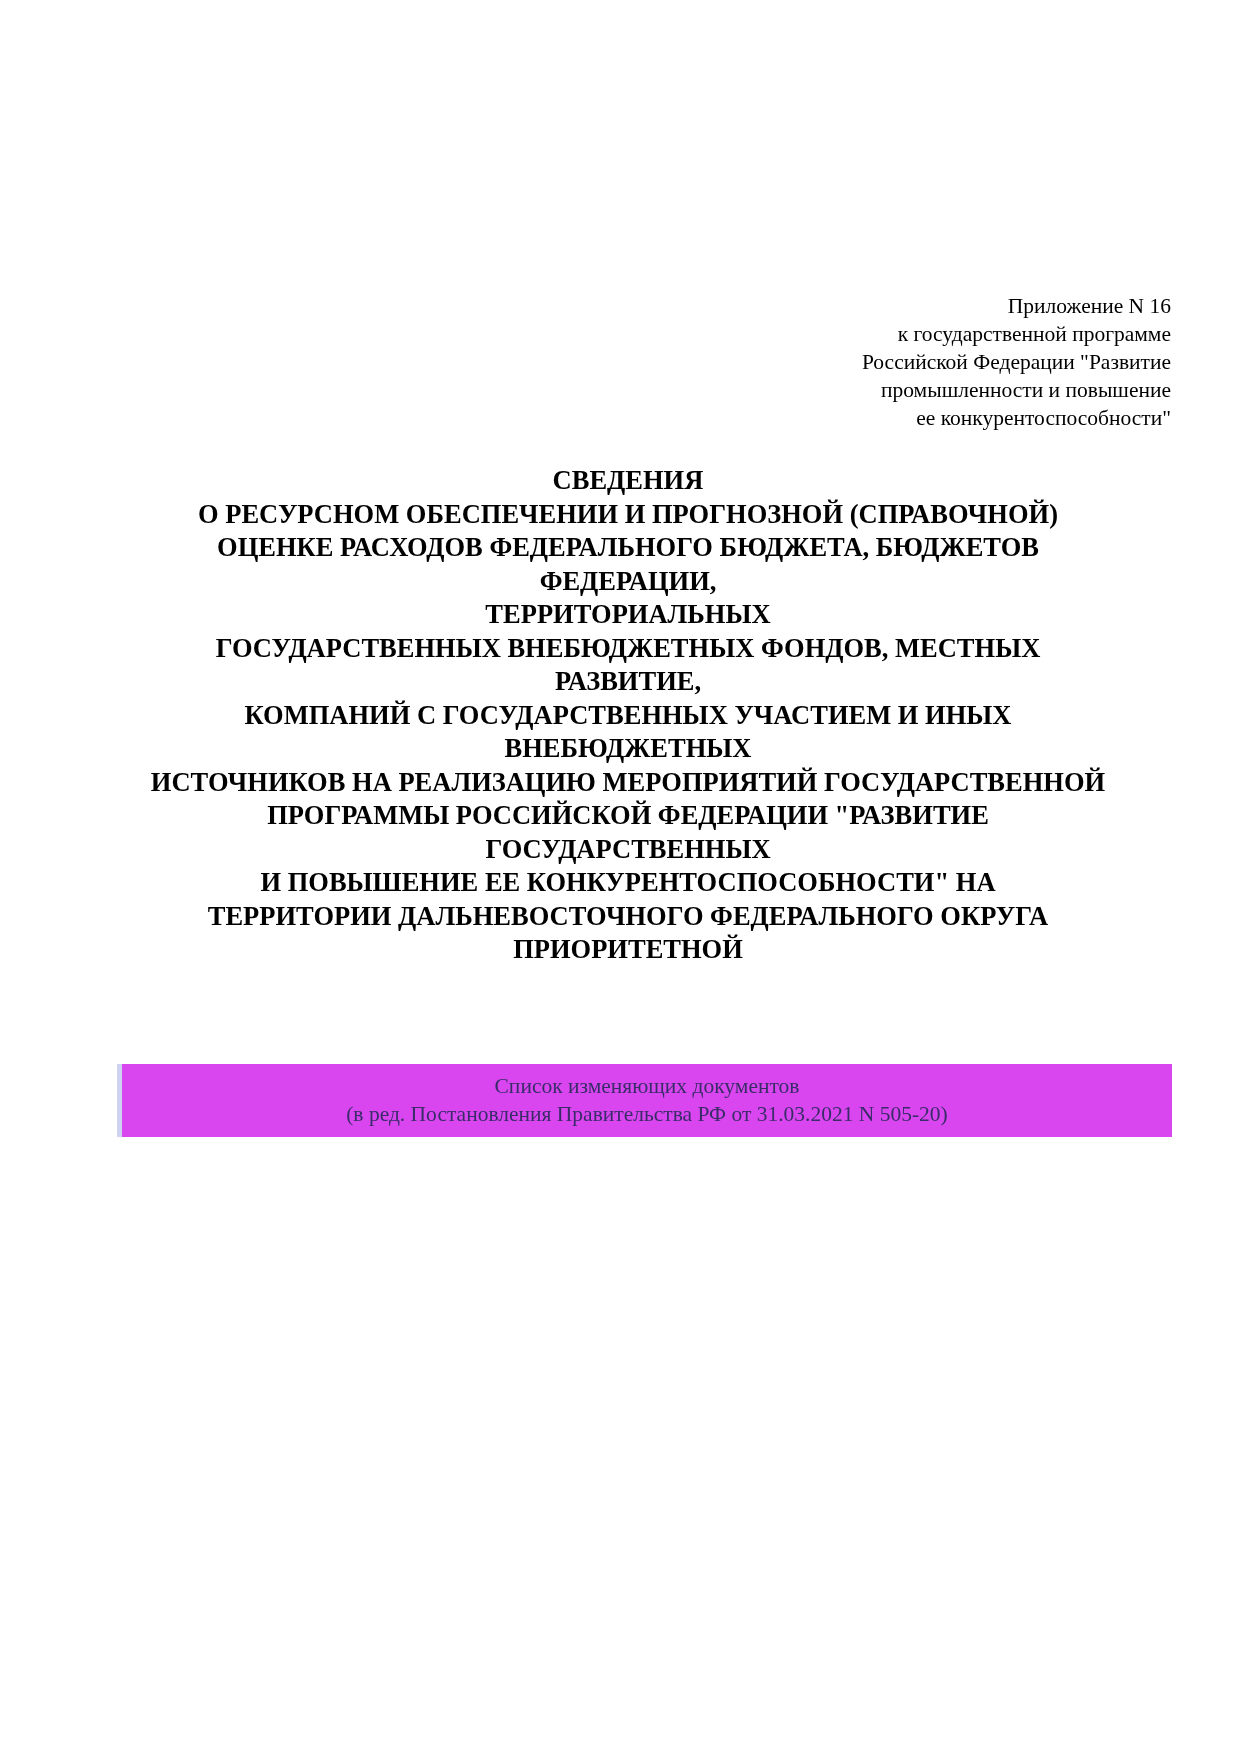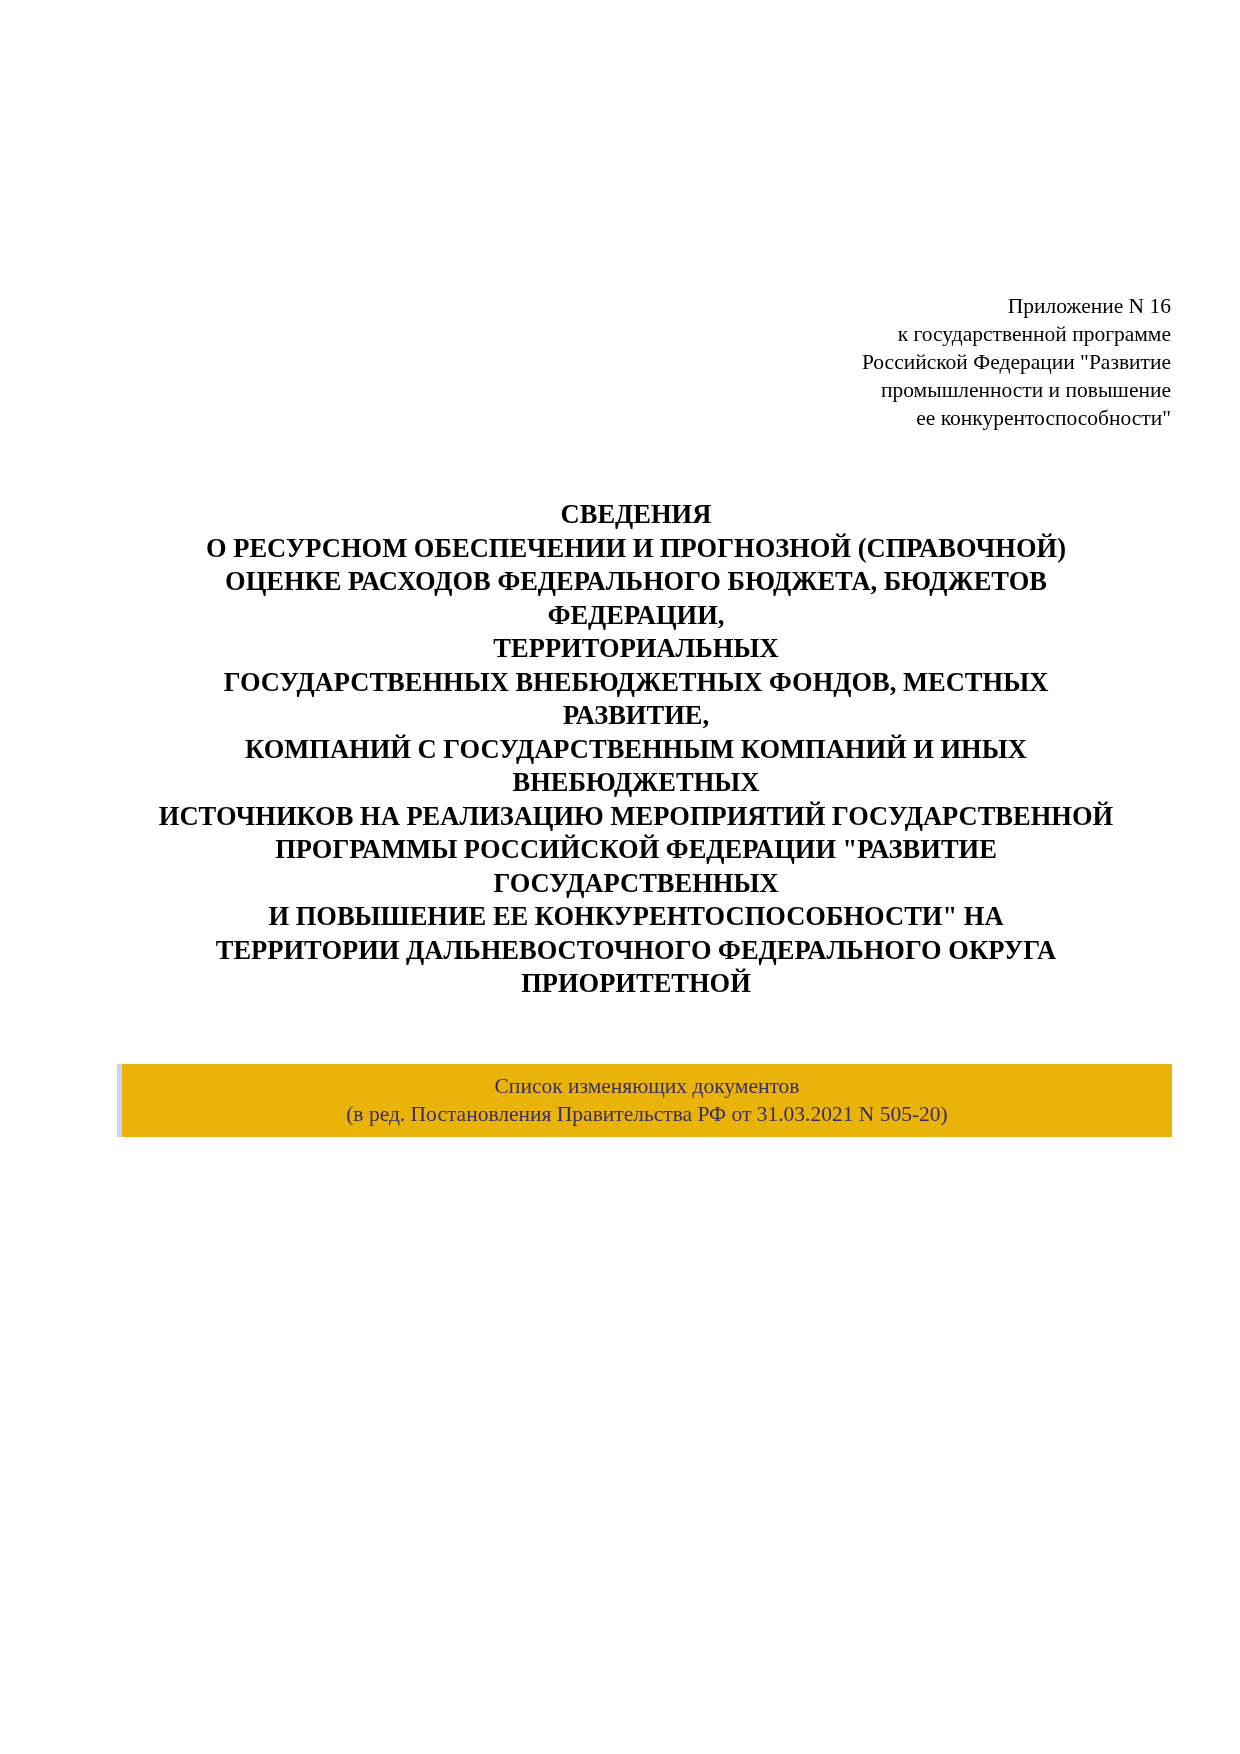--- a/index.html
+++ b/index.html
@@ -19,38 +19,37 @@
       position: absolute;
       right: 69px;
       top: 292px;
       text-align: right;
       font-size: 21.5px;
       line-height: 28px;
     }
     .appendix div { white-space: nowrap; text-align: right; }
     .title {
       position: absolute;
-      left: 106px;
+      left: 98px;
       width: 1060px;
       top: 464px;
       text-align: center;
       font-weight: bold;
       font-size: 26.5px;
       line-height: 33.5px;
       letter-spacing: 0px;
-      margin-top: 34px;
     }
     .title div { white-space: nowrap; }
     .revisions {
       position: absolute;
       left: 117px;
       top: 1064px;
       width: 1055px;
       height: 73px;
-      background: #eab308;
+      background: #d946ef;
       border-left: 5px solid #ced3f1;
       box-sizing: border-box;
       text-align: center;
       color: #392c69;
       font-size: 21.5px;
       line-height: 28px;
       padding-top: 8px;
     }
     .revisions div { white-space: nowrap; }
   </style>
@@ -66,21 +65,21 @@
 </div>
 
 <div class="title">
   <div>СВЕДЕНИЯ</div>
   <div>О РЕСУРСНОМ ОБЕСПЕЧЕНИИ И ПРОГНОЗНОЙ (СПРАВОЧНОЙ)</div>
   <div>ОЦЕНКЕ РАСХОДОВ ФЕДЕРАЛЬНОГО БЮДЖЕТА, БЮДЖЕТОВ</div>
   <div>ФЕДЕРАЦИИ,</div>
   <div>ТЕРРИТОРИАЛЬНЫХ</div>
   <div>ГОСУДАРСТВЕННЫХ ВНЕБЮДЖЕТНЫХ ФОНДОВ, МЕСТНЫХ</div>
   <div>РАЗВИТИЕ,</div>
-  <div>КОМПАНИЙ С ГОСУДАРСТВЕННЫМ КОМПАНИЙ И ИНЫХ</div>
+  <div>КОМПАНИЙ С ГОСУДАРСТВЕННЫХ УЧАСТИЕМ И ИНЫХ</div>
   <div>ВНЕБЮДЖЕТНЫХ</div>
   <div>ИСТОЧНИКОВ НА РЕАЛИЗАЦИЮ МЕРОПРИЯТИЙ ГОСУДАРСТВЕННОЙ</div>
   <div>ПРОГРАММЫ РОССИЙСКОЙ ФЕДЕРАЦИИ "РАЗВИТИЕ</div>
   <div>ГОСУДАРСТВЕННЫХ</div>
   <div>И ПОВЫШЕНИЕ ЕЕ КОНКУРЕНТОСПОСОБНОСТИ" НА</div>
   <div>ТЕРРИТОРИИ ДАЛЬНЕВОСТОЧНОГО ФЕДЕРАЛЬНОГО ОКРУГА</div>
   <div>ПРИОРИТЕТНОЙ</div>
 </div>
 
 <div class="revisions">

